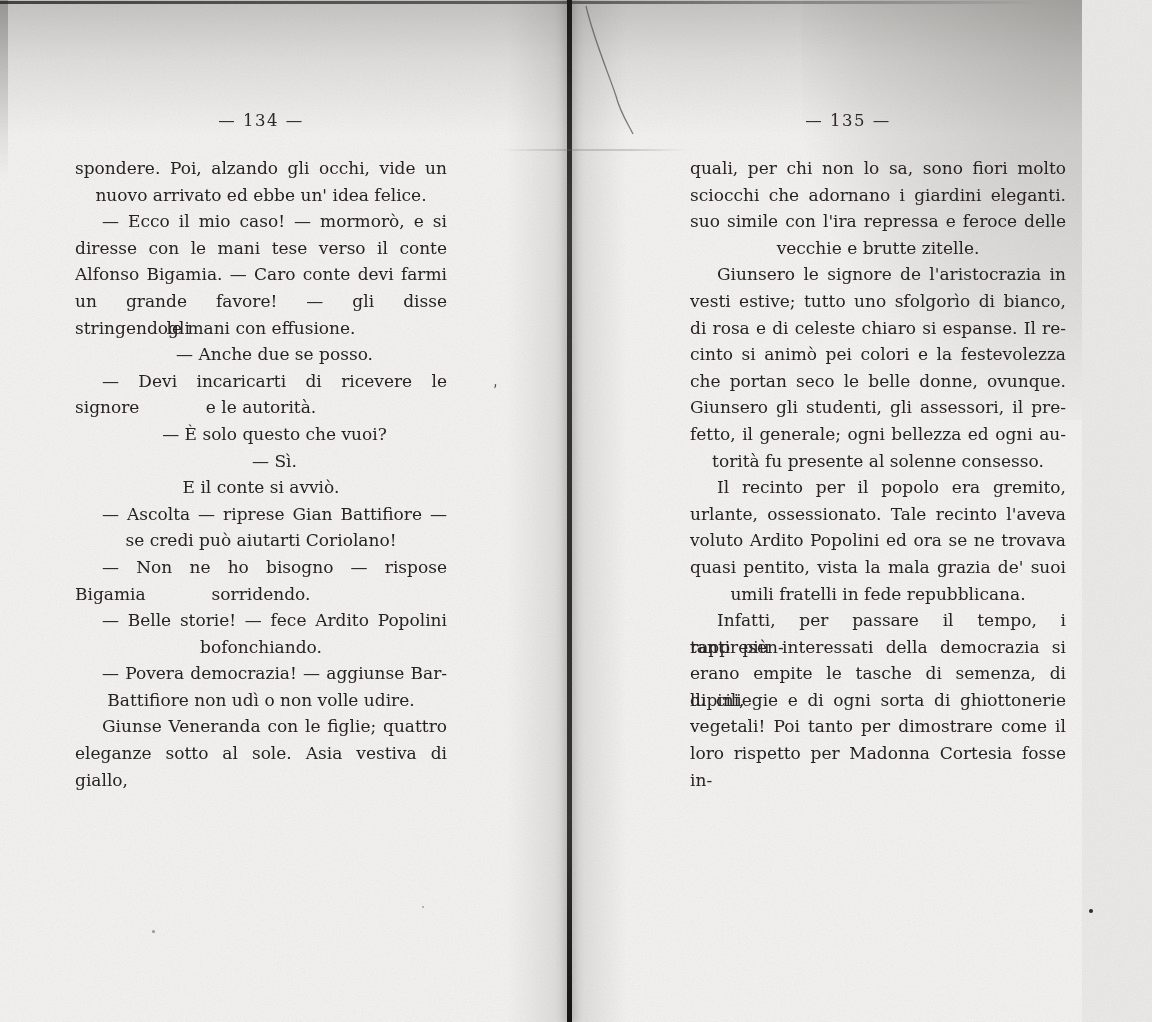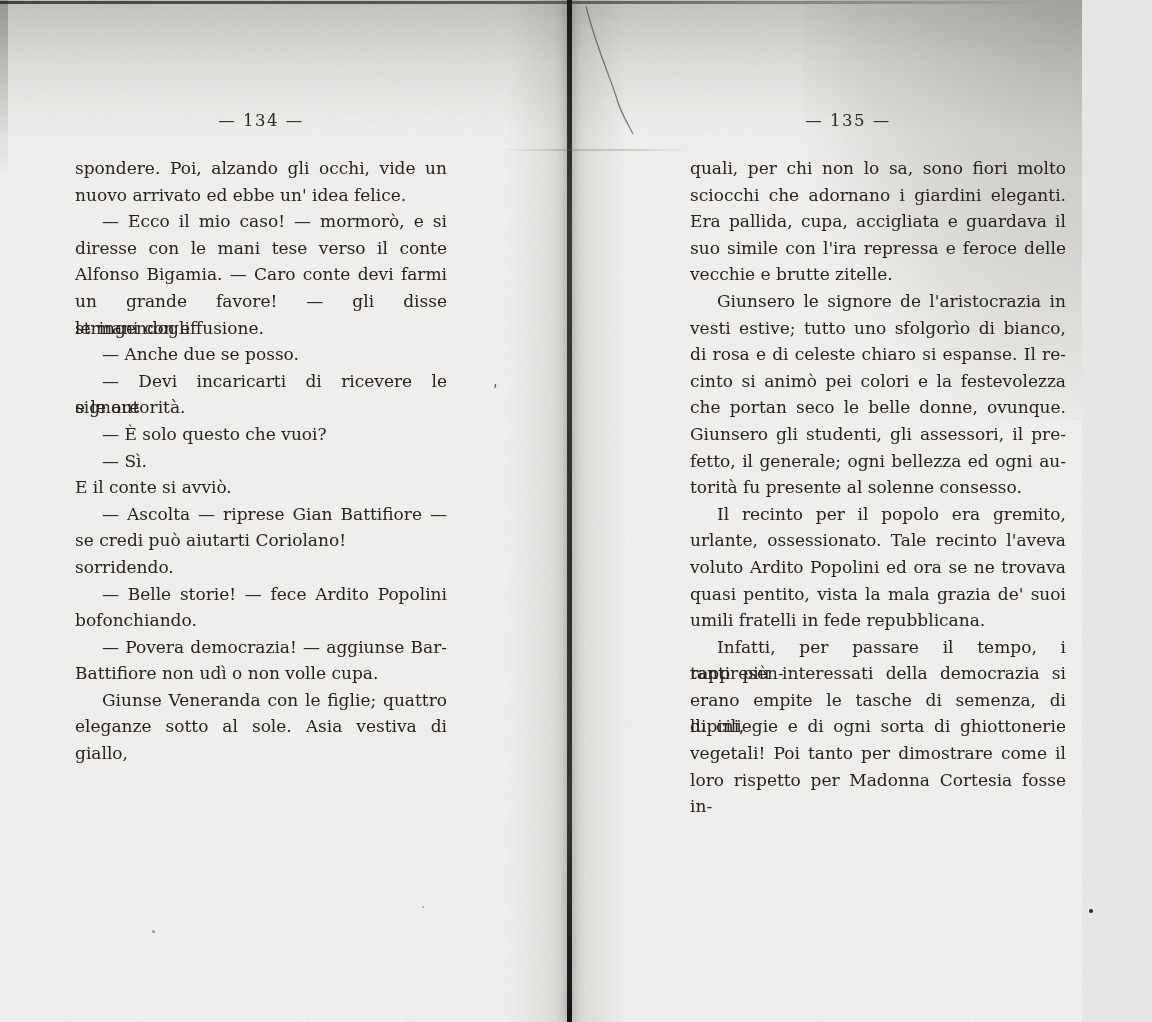--- a/index.html
+++ b/index.html
@@ -74,21 +74,21 @@
   }
   .header-left  { left: 75px;  width: 372px; }
   .header-right { left: 660px; width: 376px; }
   .text-col {
     position: absolute; top: 155px;
     font-size: 17px; line-height: 26.6px;
     color: #24211e;
   }
   .col-left  { left: 75px;  width: 372px; }
   .col-right { left: 690px; width: 376px; }
-  .line { height: 26.6px; white-space: nowrap; }
+  .line { height: 26.6px; white-space: nowrap; text-align: center; }
   .line.just {
     white-space: normal;
     text-align: justify;
     text-align-last: justify;
     text-justify: inter-word;
   }
   .line.indent { padding-left: 27px; }
   .line.just.indent { padding-left: 0; text-indent: 27px; }
 </style>
 </head>
@@ -111,34 +111,34 @@
       <div class="line just">un grande favore! — gli disse stringendogli</div>
       <div class="line">le mani con effusione.</div>
       <div class="line indent">— Anche due se posso.</div>
       <div class="line just indent">— Devi incaricarti di ricevere le signore</div>
       <div class="line">e le autorità.</div>
       <div class="line indent">— È solo questo che vuoi?</div>
       <div class="line indent">— Sì.</div>
       <div class="line">E il conte si avviò.</div>
       <div class="line just indent">— Ascolta — riprese Gian Battifiore —</div>
       <div class="line">se credi può aiutarti Coriolano!</div>
+      <div class="line just indent">— Non ne ho bisogno — rispose Bigamia</div>
       <div class="line">sorridendo.</div>
       <div class="line just indent">— Belle storie! — fece Ardito Popolini</div>
       <div class="line">bofonchiando.</div>
       <div class="line just indent">— Povera democrazia! — aggiunse Bar-</div>
-      <div class="line">Battifiore non udì o non volle cupa.</div>
+      <div class="line">Battifiore non udì o non volle udire.</div>
       <div class="line just indent">Giunse Veneranda con le figlie; quattro</div>
       <div class="line just">eleganze sotto al sole. Asia vestiva di giallo,</div>
     </div>
 
   <div class="page-header header-right">— 135 —</div>
   <div class="text-col col-right">
       <div class="line just">quali, per chi non lo sa, sono fiori molto</div>
       <div class="line just">sciocchi che adornano i giardini eleganti.</div>
-      <div class="line just">Era pallida, cupa, accigliata e guardava il</div>
       <div class="line just">suo simile con l'ira repressa e feroce delle</div>
       <div class="line">vecchie e brutte zitelle.</div>
       <div class="line just indent">Giunsero le signore de l'aristocrazia in</div>
       <div class="line just">vesti estive; tutto uno sfolgorìo di bianco,</div>
       <div class="line just">di rosa e di celeste chiaro si espanse. Il re-</div>
       <div class="line just">cinto si animò pei colori e la festevolezza</div>
       <div class="line just">che portan seco le belle donne, ovunque.</div>
       <div class="line just">Giunsero gli studenti, gli assessori, il pre-</div>
       <div class="line just">fetto, il generale; ogni bellezza ed ogni au-</div>
       <div class="line">torità fu presente al solenne consesso.</div>

